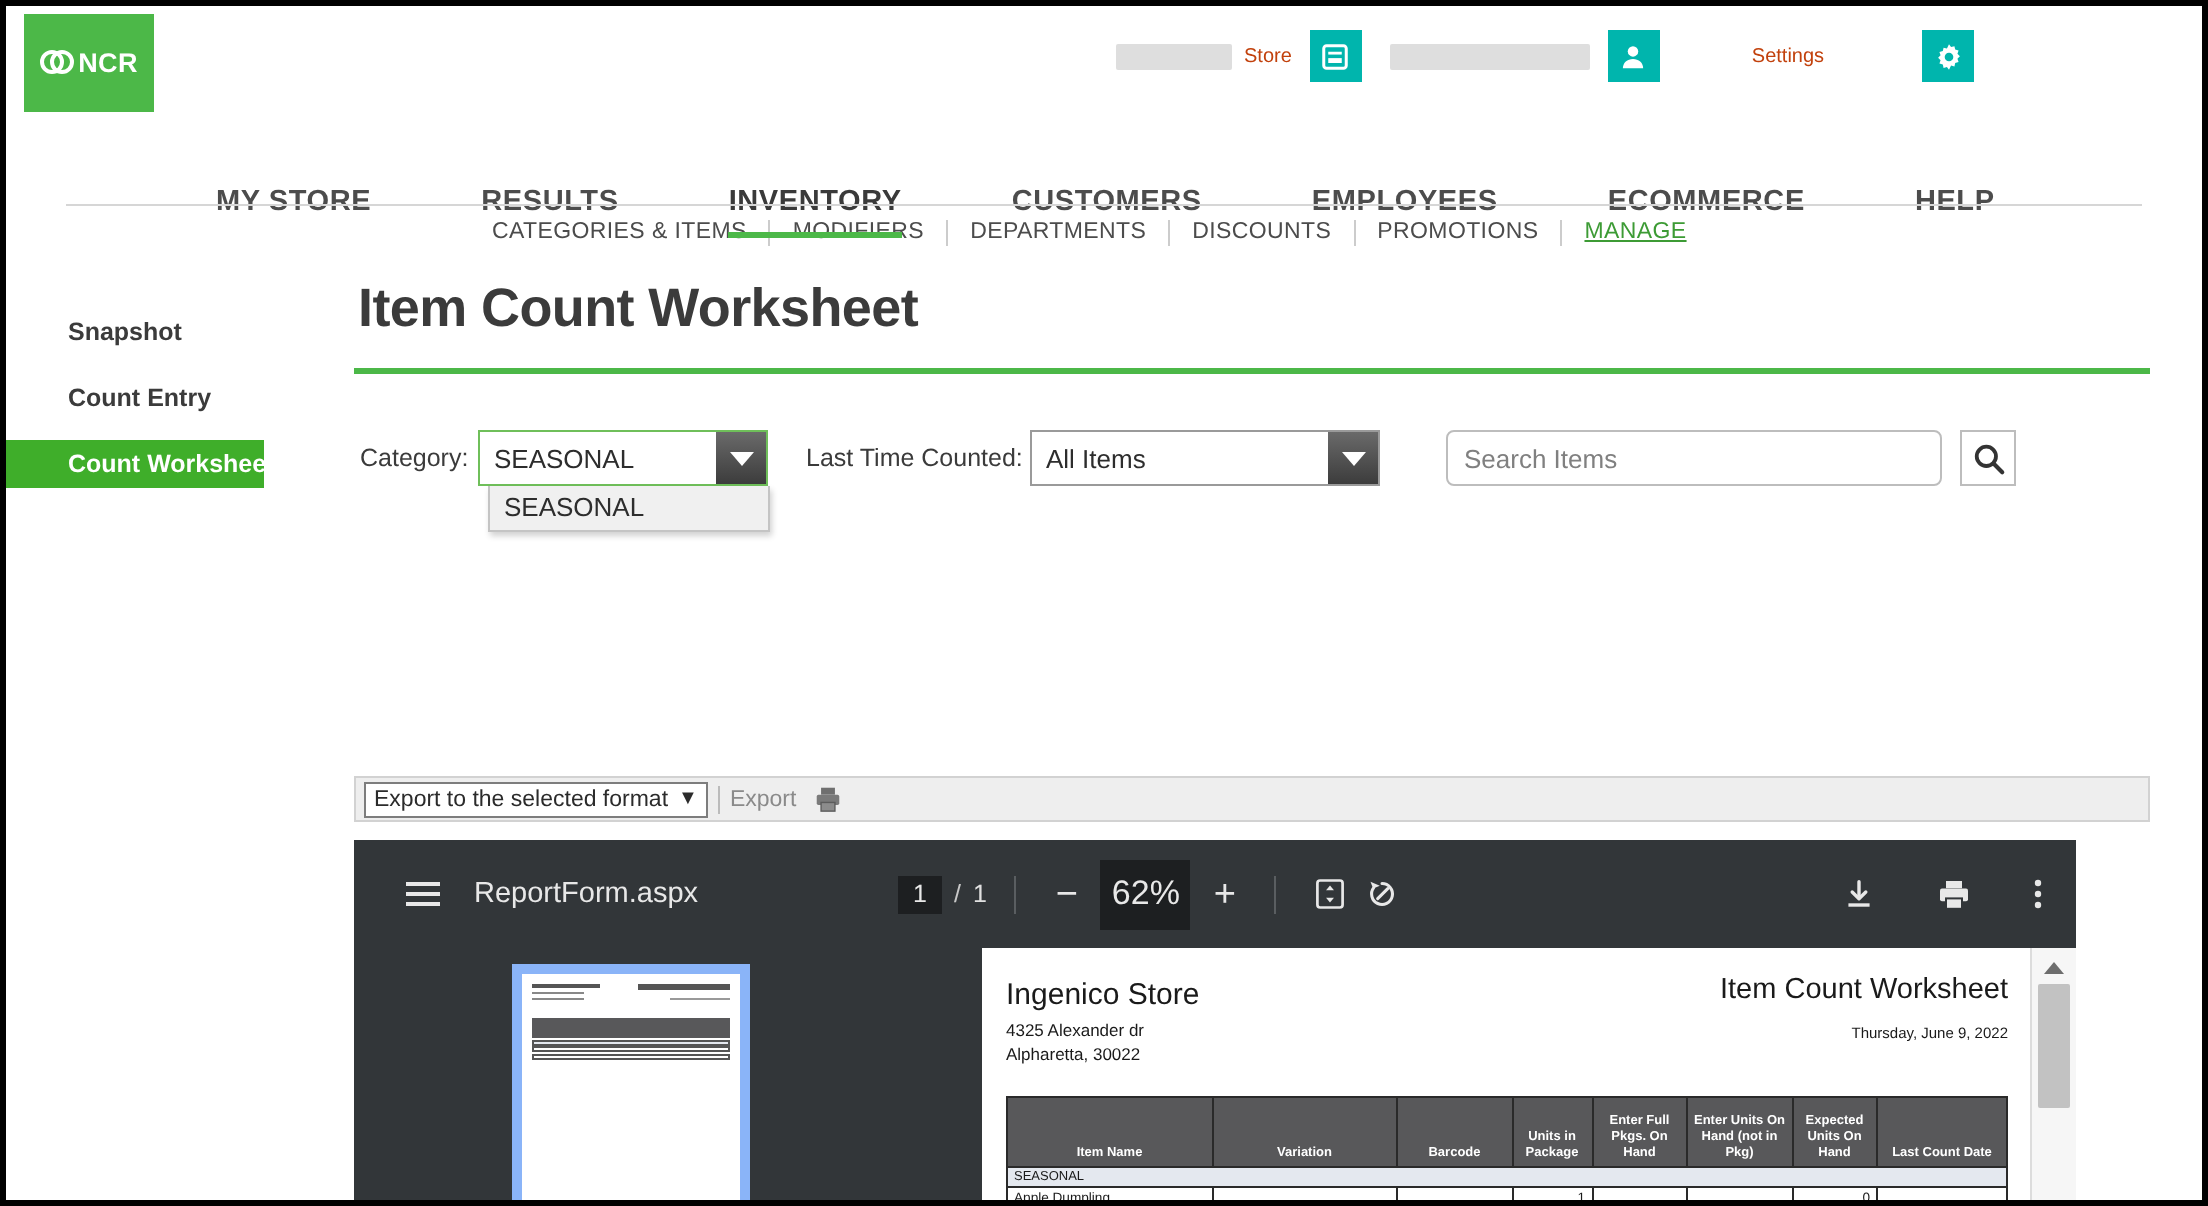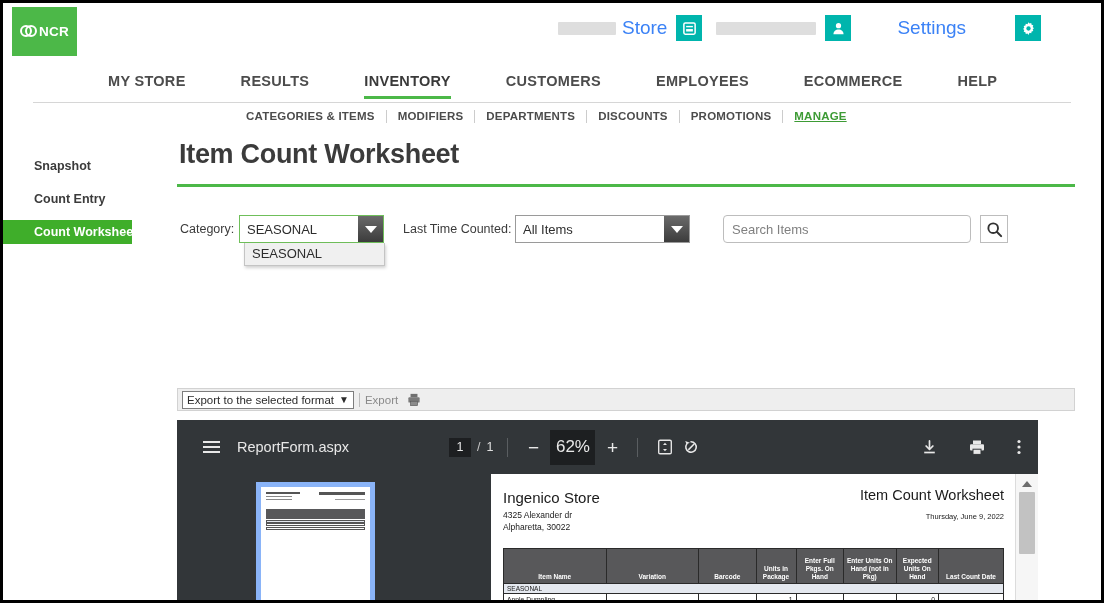--- a/index.html
+++ b/index.html
@@ -77,22 +77,22 @@
   }
   .redact {
     background: #dedede;
     height: 13px;
     border-radius: 1px;
     display: inline-block;
   }
   .redact.store { width: 58px; margin-right: 6px; }
   .redact.user { width: 100px; margin-right: 9px; }
   .hdr-text {
-    font-size: 19px;
-    color: #3b82f6;
+    font-size: 10px;
+    color: #c2410c;
     margin-right: 9px;
     white-space: nowrap;
   }
   .teal-btn {
     width: 26px;
     height: 26px;
     background: #00b5ad;
     display: flex;
     align-items: center;
     justify-content: center;
@@ -117,20 +117,21 @@
   .navtab {
     font-size: 14.5px;
     font-weight: bold;
     color: #4c4c4c;
     letter-spacing: 0.3px;
     padding: 0 0 7px 0;
     margin-right: 55px;
     white-space: nowrap;
     border-bottom: 3px solid transparent;
     cursor: pointer;
+    margin-top: 20px;
   }
   .navtab.active {
     color: #3a3a3a;
     border-bottom-color: #4cb848;
   }
   .navrule {
     position: absolute;
     left: 30px;
     right: 30px;
     top: 29px;
@@ -142,21 +143,21 @@
   .subnav {
     height: 26px;
     display: flex;
     align-items: center;
     justify-content: flex-start;
     padding-left: 243px;
     background: #ffffff;
   }
   .subtab {
     font-size: 11.5px;
-    font-weight: bold;
+    font-weight: normal;
     color: #4c4c4c;
     letter-spacing: 0.2px;
     white-space: nowrap;
     cursor: pointer;
   }
   .subtab.active {
     color: #3d9b35;
     text-decoration: underline;
   }
   .subsep {

